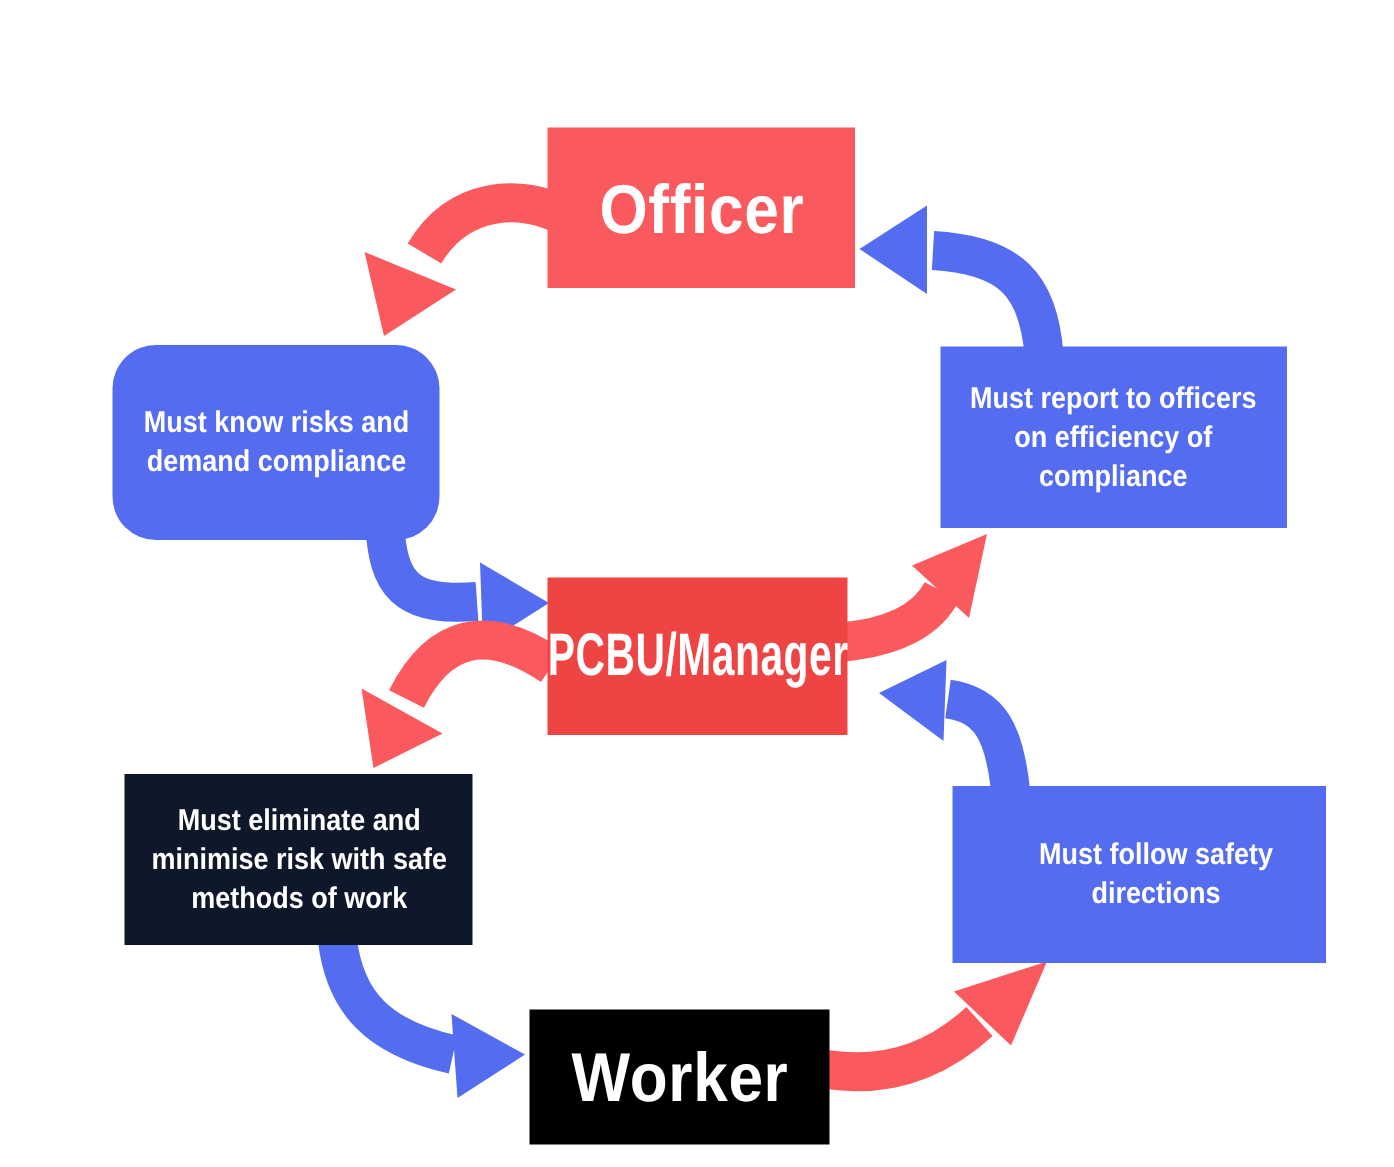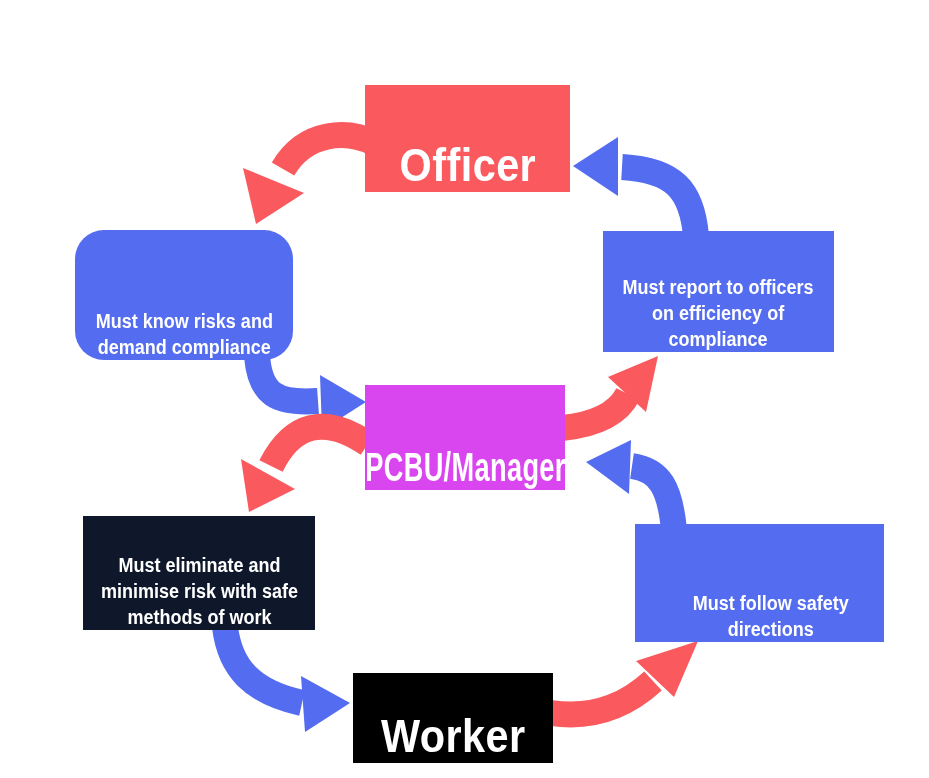--- a/index.html
+++ b/index.html
@@ -2,34 +2,34 @@
 <html><head>
 <meta charset="utf-8">
 <style>
   html,body { margin:0; padding:0; background:#ffffff; }
   .stage {
     position:relative; width:929px; height:778px; background:#ffffff;
     font-family:"Liberation Sans", sans-serif; overflow:hidden;
   }
   .arrow-layer { position:absolute; left:0; top:0; width:929px; height:778px; }
   .node {
-    position:absolute; display:flex; align-items:flex-end; justify-content:center;
+    position:absolute; display:flex; align-items:center; justify-content:center;
     text-align:center; color:#ffffff; font-weight:bold;
   }
   .heading { display:inline-block; white-space:nowrap; font-size:46px; letter-spacing:0.5px; }
   .sx90 { transform:scaleX(.90); }
   .sx68 { font-size:40px; transform:scaleX(.68); }
   .duty {
     display:inline-block; white-space:pre; font-size:20px; line-height:26px;
     transform:scaleX(.90); letter-spacing:0;
   }
   
   #node-officer              { left:365px; top:85px;  width:205px; height:107px; }
   #node-officer-duty         { left:75px;  top:230px; width:218px; height:130px; }
-  #node-manager-report-duty  { left:603px; top:231px; width:231px; height:121px; }
+  #node-manager-report-duty  { left:627px; top:231px; width:231px; height:121px; }
   #node-pcbu                 { left:365px; top:385px; width:200px; height:105px; }
   #node-manager-duty         { left:83px;  top:516px; width:232px; height:114px; }
   #node-worker-duty          { left:635px; top:524px; width:227px; height:118px;padding-left:22px; }
   #node-worker               { left:353px; top:673px; width:200px; height:90px;  }
 </style>
 </head>
 <body>
 
 <div class="stage">
 
@@ -84,21 +84,21 @@
     <span class="duty">Must know risks and
 demand compliance</span>
   </div>
 
   <div class="node" id="node-manager-report-duty" style="background-color: rgb(84, 108, 239);">
     <span class="duty">Must report to officers
 on efficiency of
 compliance</span>
   </div>
 
-  <div class="node" id="node-pcbu" style="background-color: #d946ef;">
+  <div class="node" id="node-pcbu" style="background-color: #ef4444;">
     <span class="heading sx68">PCBU/Manager</span>
   </div>
 
   <div class="node" id="node-manager-duty" style="background-color: #0f172a;">
     <span class="duty">Must eliminate and
 minimise risk with safe
 methods of work</span>
   </div>
 
   <div class="node" id="node-worker-duty" style="background-color: rgb(84, 108, 239);">

